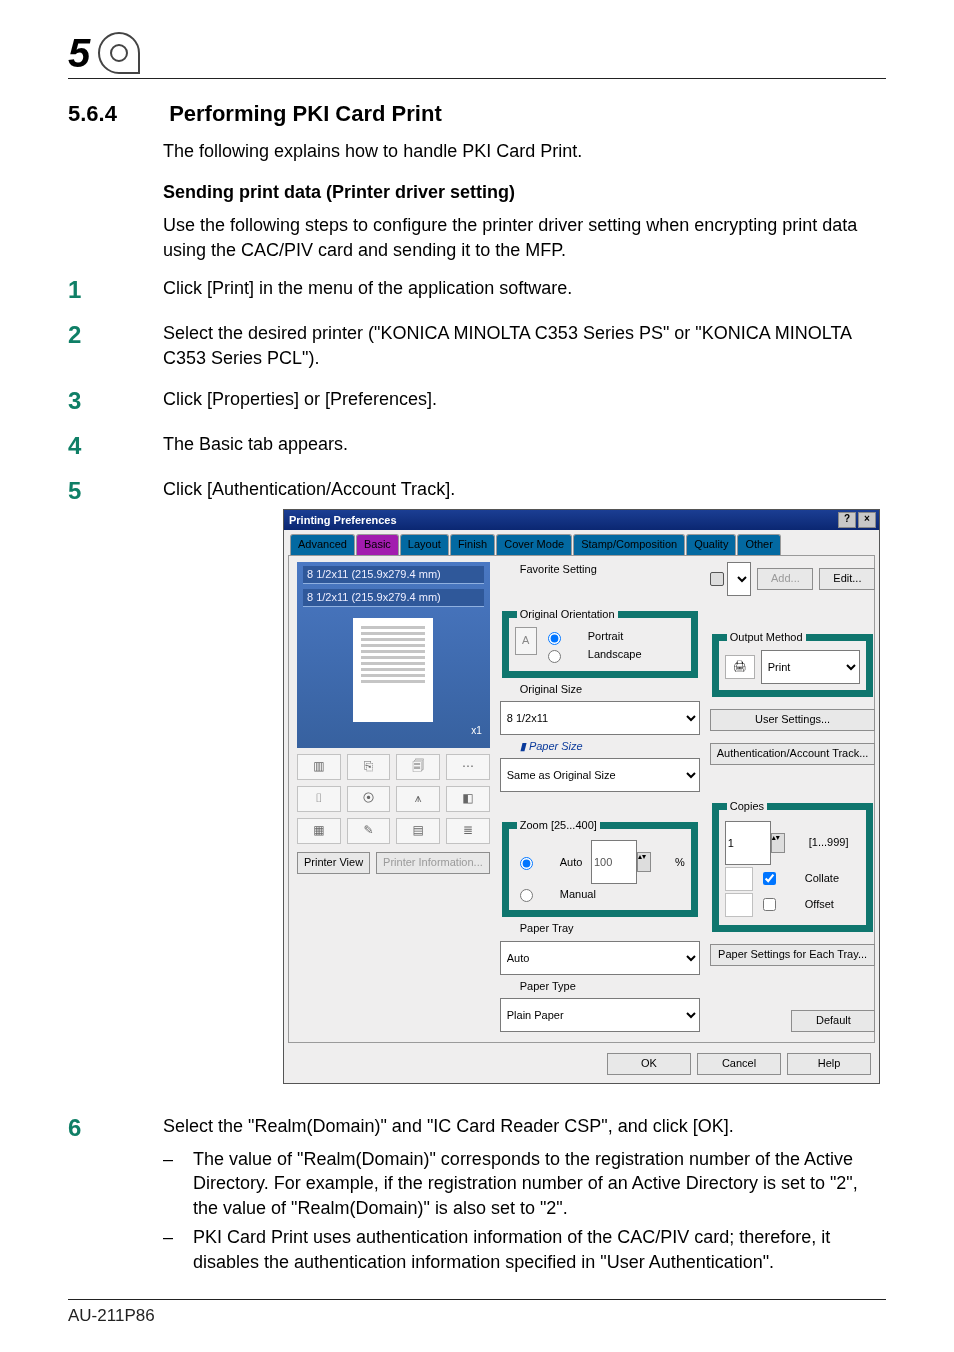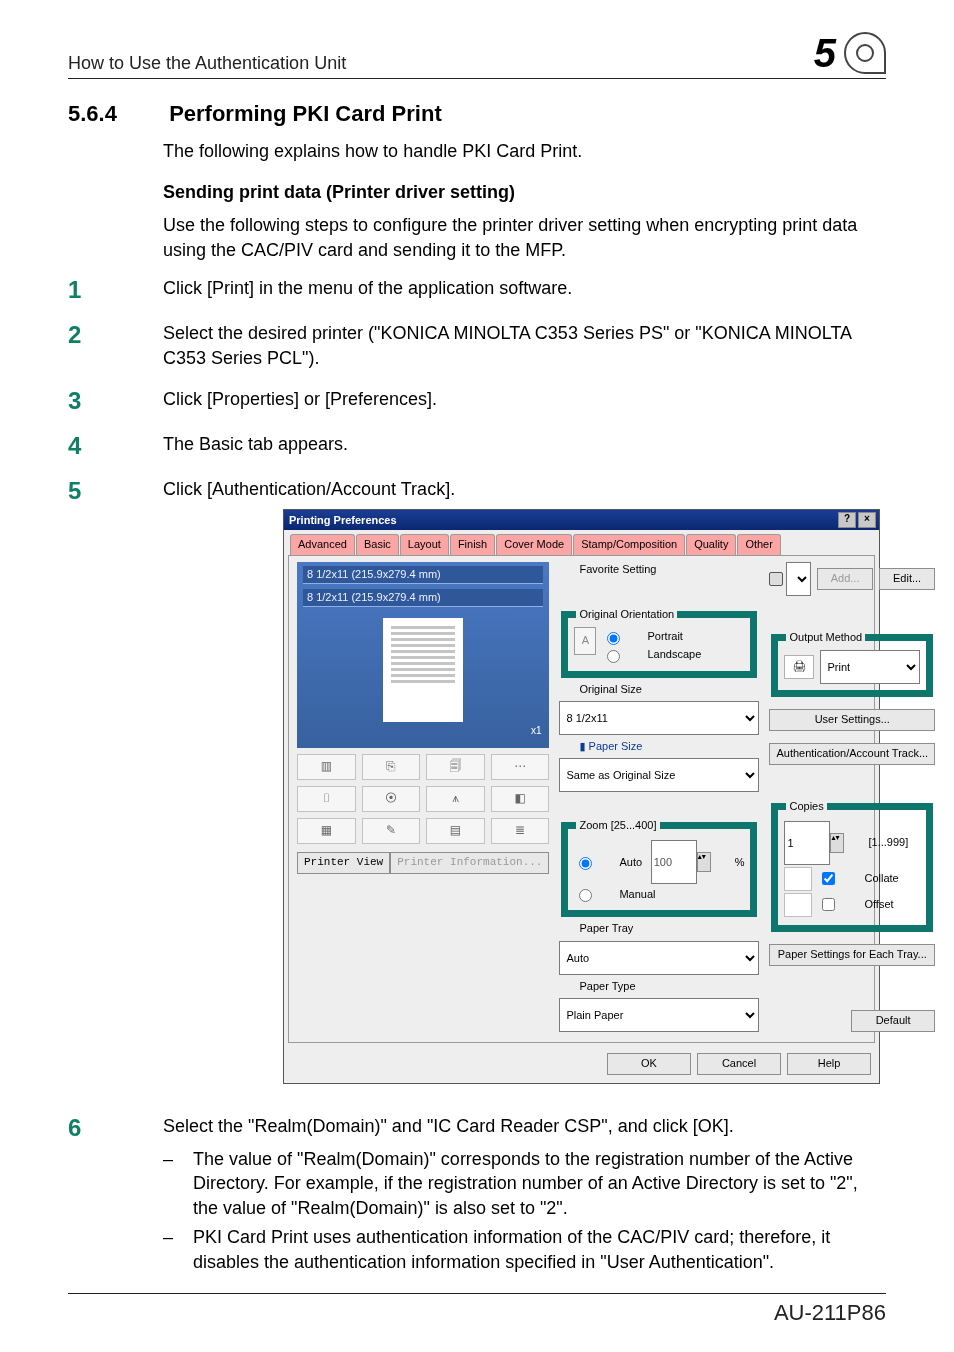--- a/index.html
+++ b/index.html
@@ -48,86 +48,85 @@
   .dialog{width:595px;border:1px solid #555;font-size:11px;
     font-family: Tahoma, Arial, sans-serif;color:#000;background:#efeeee;}
   .titlebar{background:linear-gradient(#1b3e93,#0b2772);color:#fff;height:20px;
     display:flex;align-items:center;justify-content:space-between;padding:0 3px 0 5px;
     font-family: Tahoma, Arial, sans-serif;font-weight:700;}
   .titlebar .wnd-btns{display:flex;gap:2px;}
   .wnd-btn{width:16px;height:14px;background:#c8c8c8;border:1px solid #8a8a8a;
     font-size:10px;line-height:12px;text-align:center;color:#000;}
   .tabs{display:flex;padding:4px 6px 0 6px;gap:0;}
   .tab{padding:2px 7px;border:1px solid #9a9a9a;border-bottom:none;
-    background:#fca5a5;border-top-left-radius:3px;border-top-right-radius:3px;
+    background:#0369a1;border-top-left-radius:3px;border-top-right-radius:3px;
     margin-right:1px;position:relative;}
-  .tab.active{background:#fca5a5;border-bottom:1px solid #efeeee;border-style:dotted solid none solid;border-top-style:solid;}
+  .tab.active{background:#a21caf;border-bottom:1px solid #efeeee;border-style:dotted solid none solid;border-top-style:solid;}
   .tabpanel{border:1px solid #9a9a9a;margin:0 4px 4px 4px;padding:6px 8px 10px 8px;
     display:flex;gap:10px;background:#efeeee;}
   
   .preview{flex:0 0 185px;display:flex;flex-direction:column;}
   .preview-box{background:linear-gradient(#4a78c3,#37619f);padding:4px 6px 8px 6px;
     color:#fff;}
   .pv-size{background:#2f589a;color:#eef;padding:1px 4px;margin-bottom:3px;
     display:inline-block;width:100%;box-sizing:border-box;border-bottom:1px solid #8fb0e0;}
   .pv-size:nth-child(2){margin-top:2px;}
   .pv-page{background:#fff;width:80px;height:104px;margin:8px auto 0 auto;
     position:relative;}
   .pv-lines{position:absolute;left:8px;right:8px;top:8px;bottom:8px;}
   .pv-lines span{display:block;height:3px;background:#c5c5c5;margin-bottom:3px;}
   .pv-x1{display:block;color:#fff;font-size:10px;text-align:right;padding:2px 2px;}
   .icon-strip{display:grid;grid-template-columns:repeat(4,1fr);
     gap:6px;margin-top:6px;}
   .ico{height:24px;border:1px solid #c2c2c2;background:#f6f6f6;
     display:flex;align-items:center;justify-content:center;font-size:12px;color:#666;}
-  .pv-btns{display:flex;margin-top:8px;font-family:Liberation Mono, monospace;}
+  .pv-btns{display:flex;gap:6px;margin-top:8px;}
   .pv-btns .dbtn{flex:1;}
   .dbtn{background:#e8e8e8;border:1px solid #8d8d8d;height:20px;
     display:flex;align-items:center;justify-content:center;padding:0 6px;
     font-size:11px;white-space:nowrap;}
   .dbtn.disabled{color:#9a9a9a;}
   
   .midcol{flex:0 0 200px;display:flex;flex-direction:column;gap:4px;}
   .rightcol{flex:1;display:flex;flex-direction:column;gap:12px;}
   .fs{border:7px solid #0f766e;padding:5px 6px 6px 6px;position:relative;margin-top:22px;}
   .fs legend{font-size:11px;padding:0 3px;margin-left:2px;}
   .row{display:flex;align-items:center;gap:4px;margin:2px 0;}
   select, input[type=text]{font-size:11px;height:34px;border:1px solid #7a7a7a;
     background:#fff;padding:4px 2px;font-family:inherit;}
   select{width:100%;}
   .lbl{font-size:11px;padding-left:20px;}
-  .blue-lbl{color:#0a3a9b;}
+  .blue-lbl{color:#0a3a9b;font-style:italic;}
   .favset-row{display:flex;align-items:center;gap:6px;}
   .favset-row .dd{flex:1;display:flex;align-items:center;gap:3px;}
   .person-icon{display:inline-block;width:12px;height:12px;border:1px solid #555;border-radius:2px;background:#ddd;}
   .orient-row{display:flex;gap:6px;align-items:flex-start;}
   .orient-icon{width:20px;height:26px;border:1px solid #9a9a9a;background:#f5f5f5;
     display:flex;align-items:center;justify-content:center;font-size:11px;color:#888;}
   .out-row{display:flex;align-items:center;gap:6px;}
   .out-icon{width:28px;height:22px;border:1px solid #b0b0b0;background:#fff;
     display:flex;align-items:center;justify-content:center;}
   .cp-icons{display:flex;gap:6px;align-items:center;}
   .cp-icon{width:26px;height:22px;border:1px solid #c0c0c0;background:#fff;}
   .numbox{width:32px;}
   .spin{display:inline-flex;align-items:center;}
   .spin input{width:40px;}
   .spin .spinbtn{width:12px;height:18px;border:1px solid #8b8b8b;background:#ddd;font-size:8px;line-height:8px;}
   .btm-row{display:flex;justify-content:flex-end;gap:6px;padding:6px 8px 8px 0;}
   .btm-row .dbtn{width:70px;}
   
   .footer{position:absolute;left:68px;right:68px;bottom:26px;
-    border-top:1.5px solid #222;display:flex;justify-content:flex-end;
-    padding-top:6px;font-size:22px;color:#222;}
+    border-top:1.5px solid #222;display:flex;justify-content:flex-start;
+    padding-top:6px;font-size:17px;color:#222;}
 </style>
 </head>
 <body>
 <div class="page">
 
 <div class="header-line">
-  <div class="header-left">How to Use the Authentication Unit</div>
   <div class="header-right">
     <span class="big5">5</span>
     <span class="bind-icon"></span>
   </div>
 </div>
 
 <h2>
   <span class="sec-num">5.6.4</span>
   <span>Performing PKI Card Print</span>
 </h2>

